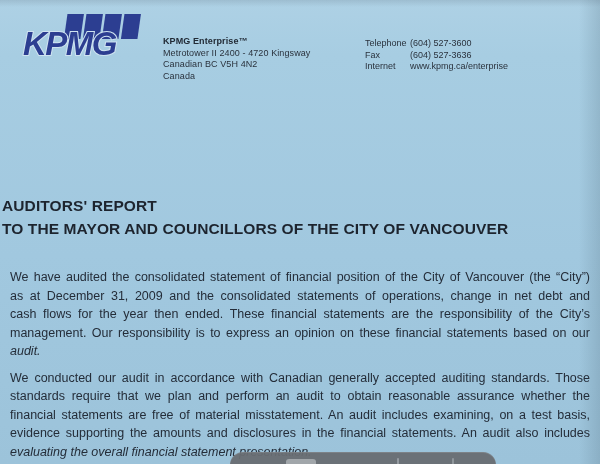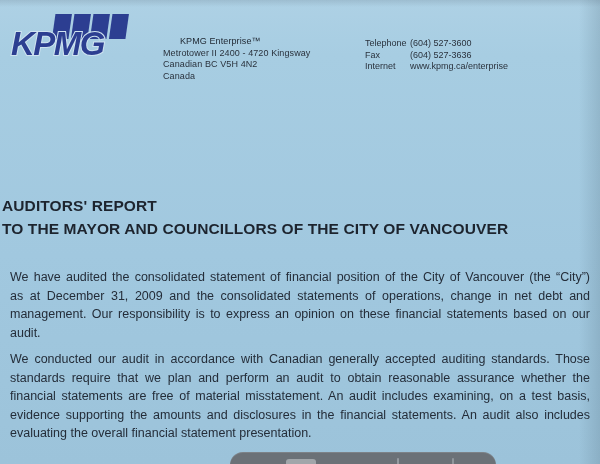--- a/index.html
+++ b/index.html
@@ -8,38 +8,38 @@
     width:600px;height:464px;
     overflow:hidden;
     font-family:"Liberation Sans", sans-serif;
     background:
       linear-gradient(180deg, rgba(90,110,125,.20) 0px, rgba(90,110,125,0) 7px),
       linear-gradient(90deg, rgba(0,0,0,0) 96.5%, rgba(60,85,100,.18) 100%),
       linear-gradient(180deg, #aed1e5 0%, #a7cde2 12%, #a1c8df 55%, #9cc3da 100%);
   }
   .scan{position:absolute;inset:0;filter:blur(0.35px);}
   
-  .logo{position:absolute;left:10px;top:10px;width:140px;height:52px;text-decoration:underline;}
+  .logo{position:absolute;left:22px;top:10px;width:140px;height:52px;text-decoration:underline;}
   .address{position:absolute;left:163px;top:36px;color:#2a323d;font-size:9px;line-height:11.5px;letter-spacing:.1px;}
-  .address .name{font-weight:normal;color:#222b36;margin-left:17px;}
+  .address .name{font-weight:bold;color:#222b36;}
   .contacts{position:absolute;left:365px;top:38px;color:#2a323d;font-size:9px;line-height:11.5px;}
   .contact-row{display:flex;align-items:center;}
   .contact-row .lbl{width:45px;}
   
   .title{position:absolute;left:2px;top:194px;width:596px;color:#1d242e;font-weight:bold;font-size:15.5px;line-height:23px;letter-spacing:.1px;}
   
   .bodytext{position:absolute;left:2px;top:260px;width:596px;color:#242d39;font-size:12.5px;}
   .para{margin:8px;}
   .para + .para{margin-top:4px;}
   .ln{
     height:18.5px;line-height:18.5px;
     text-align:justify;text-align-last:justify;
     white-space:nowrap;overflow:visible;
   }
-  .ln.last{text-align-last:left;}
+  .ln.last{text-align-last:left;font-style:italic;}
   
   .toolbar{
     position:absolute;left:230px;top:452px;width:266px;height:40px;
     background:rgba(104,109,114,.95);
     border-radius:13px 13px 0 0;
     box-shadow:inset 0 1px 0 rgba(255,255,255,.12);
   }
   .tb-btn{position:absolute;left:56px;top:7px;width:30px;height:14px;background:rgba(205,210,214,.55);border-radius:3px;}
   .tb-div1{position:absolute;left:167px;top:6px;width:2px;height:16px;background:rgba(230,235,240,.35);border-radius:1px;}
   .tb-div2{position:absolute;left:222px;top:6px;width:2px;height:16px;background:rgba(230,235,240,.30);border-radius:1px;}
@@ -86,20 +86,21 @@
 
     <div class="title">
       <div>AUDITORS' REPORT</div>
       <div>TO THE MAYOR AND COUNCILLORS OF THE CITY OF VANCOUVER</div>
     </div>
 
     <div class="bodytext">
       <div class="para">
         <div class="ln">We have audited the consolidated statement of financial position of the City of Vancouver (the “City”)</div>
         <div class="ln">as at December 31, 2009 and the consolidated statements of operations, change in net debt and</div>
+        <div class="ln">cash flows for the year then ended.  These financial statements are the responsibility of the City’s</div>
         <div class="ln">management. Our responsibility is to express an opinion on these financial statements based on our</div>
         <div class="ln last">audit.</div>
       </div>
       <div class="para">
         <div class="ln">We conducted our audit in accordance with Canadian generally accepted auditing standards.  Those</div>
         <div class="ln">standards require that we plan and perform an audit to obtain reasonable assurance whether the</div>
         <div class="ln">financial statements are free of material misstatement.  An audit includes examining, on a test basis,</div>
         <div class="ln">evidence supporting the amounts and disclosures in the financial statements.  An audit also includes</div>
         <div class="ln last">evaluating the overall financial statement presentation.</div>
       </div>

